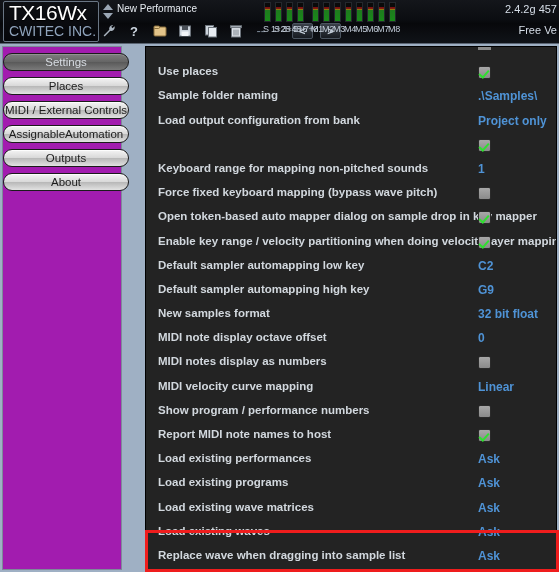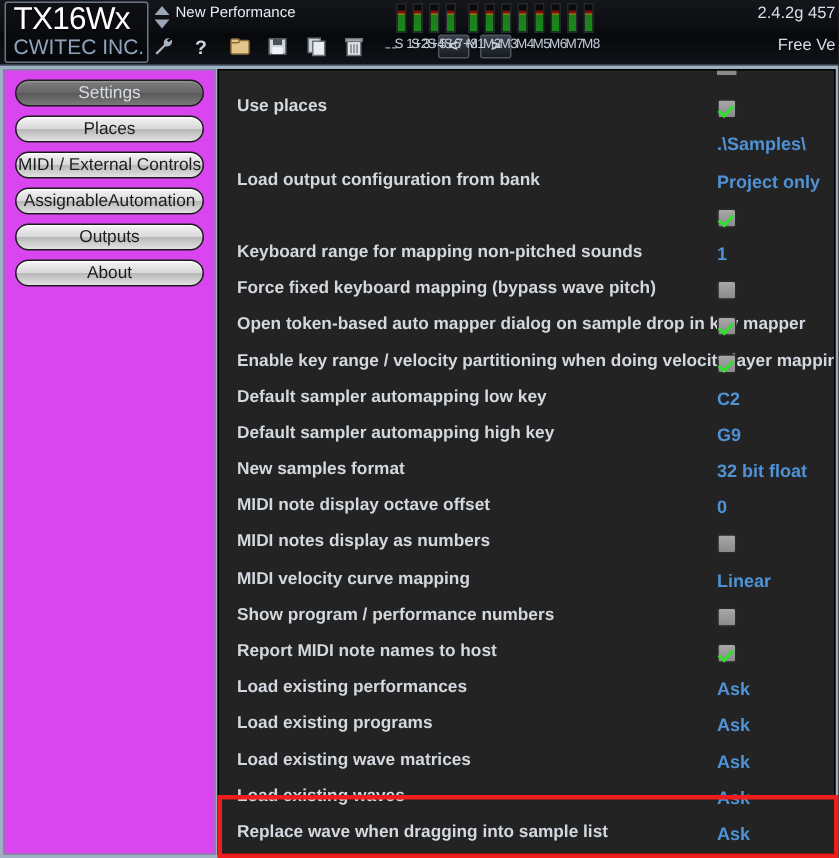--- a/index.html
+++ b/index.html
@@ -112,22 +112,22 @@
 
   
   #frame {
     position: absolute; left: 0; top: 44px;
     width: 559px; height: 528px;
     background: #9fb0c4;
     padding: 2px;
   }
   #sidebar {
     position: absolute; left: 2px; top: 2px;
-    width: 142px; height: 524px;
-    background: #d946ef;
+    width: 120px; height: 524px;
+    background: #a21caf;
     border: 1px solid #7e8a99;
   }
   .sbtn {
     position: relative;
     display: block; margin: 6px auto 0 auto;
     width: 126px; height: 18px;
     border: 1px solid #1b1b1b; border-radius: 9px;
     background: linear-gradient(to bottom,#f4f4f4 0%,#d9d9d9 48%,#b8b8b8 52%,#e2e2e2 100%);
     color: #1c1c1c; font-size: 11.5px; text-align: center; line-height: 16px;
     box-shadow: inset 0 1px 0 rgba(255,255,255,.8);
@@ -289,20 +289,21 @@
       <div id="list-inner">
           <div class="row">
             <div class="lbl"></div>
             <div class="dash"></div>
           </div>
           <div class="row">
             <div class="lbl">Use places</div>
             <div class="chk on"></div>
           </div>
           <div class="row">
+            <div class="lbl">Sample folder naming</div>
             <div class="val">.\Samples\</div>
           </div>
           <div class="row">
             <div class="lbl">Load output configuration from bank</div>
             <div class="val">Project only</div>
           </div>
           <div class="row">
             <div class="chk on"></div>
           </div>
           <div class="row">

